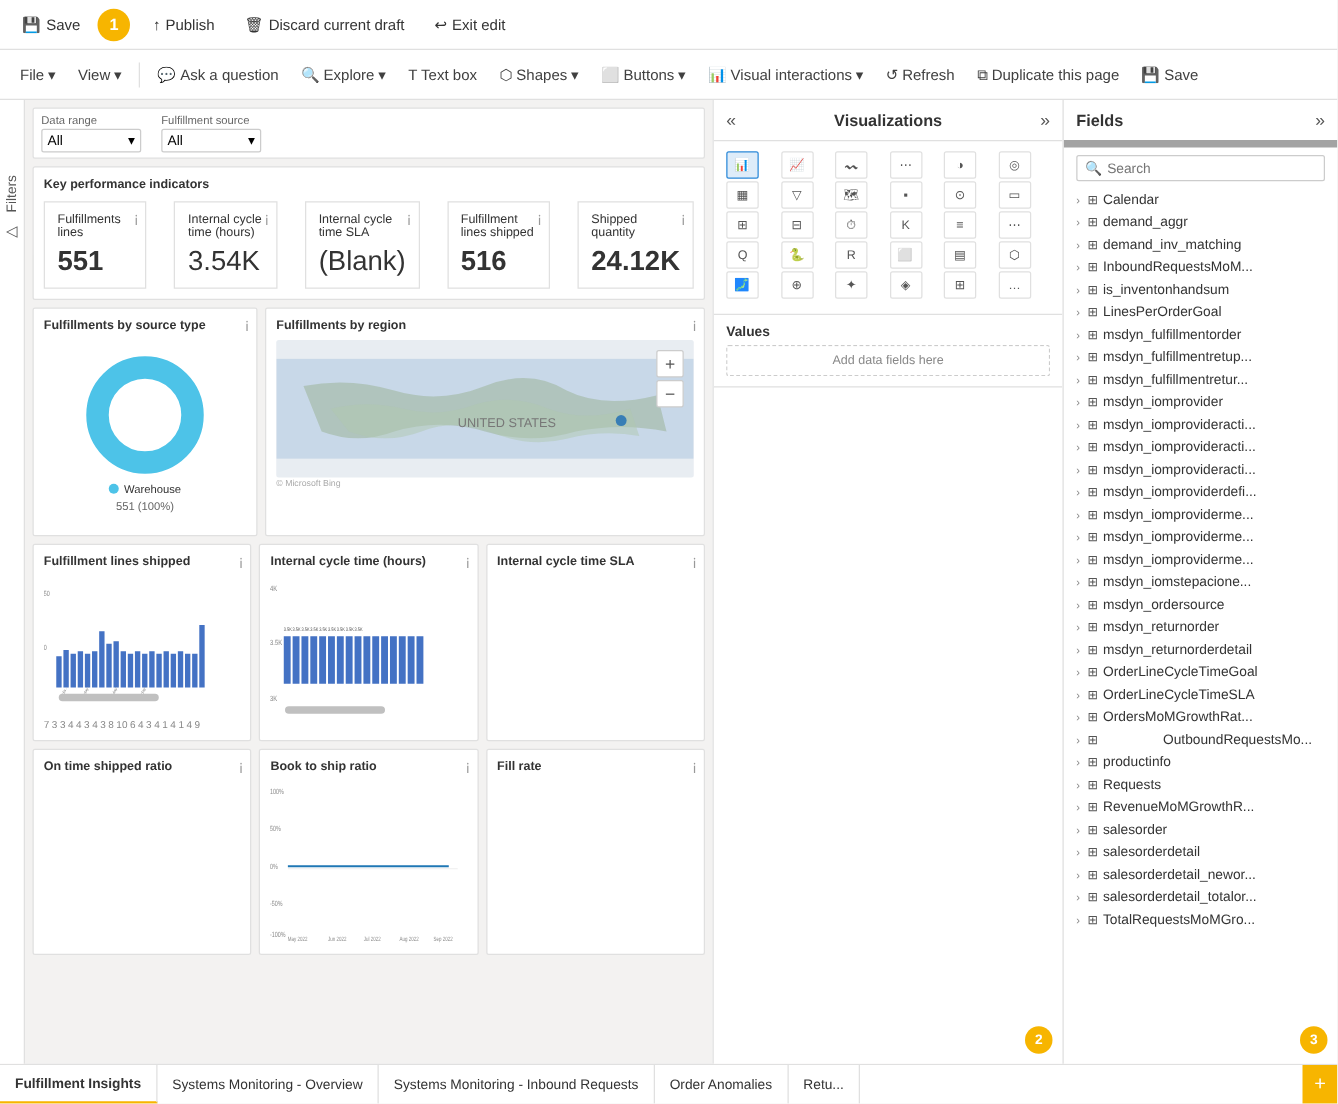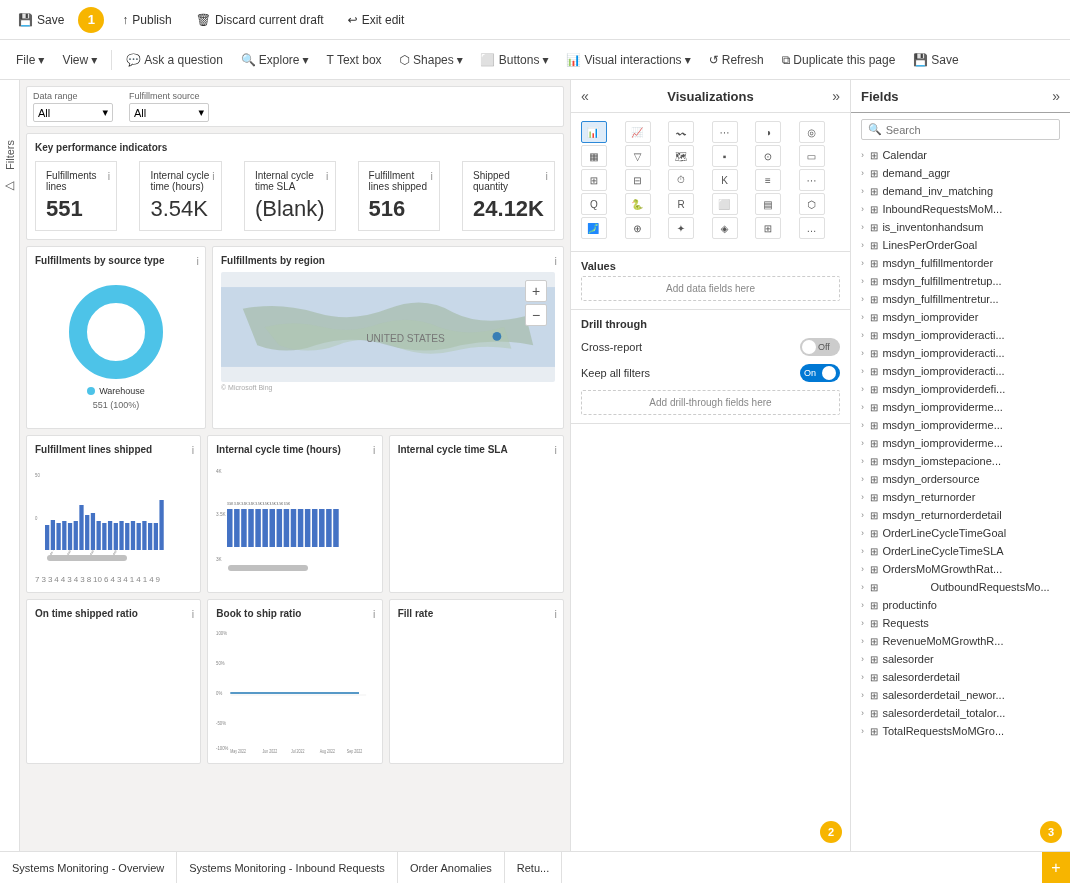--- a/index.html
+++ b/index.html
@@ -106,21 +106,21 @@
       display: grid; grid-template-columns: repeat(6, 1fr); gap: 2px; margin-bottom: 4px;
     }
     .viz-icon-btn {
       width: 26px; height: 22px; border: 1px solid #e0e0e0; background: #fff;
       display: flex; align-items: center; justify-content: center; cursor: pointer;
       border-radius: 2px; font-size: 10px; color: #555;
     }
     .viz-icon-btn.active { background: #deecf9; border-color: #2b88d8; }
     .fields-header {
       display: flex; align-items: center; justify-content: space-between;
-      padding: 8px 10px; border-bottom: 1px solid #a3a3a3;
+      padding: 8px 10px; border-bottom: 6px solid #a3a3a3;
     }
     .fields-title { font-size: 13px; font-weight: 600; color: #333; }
     .fields-search {
       display: flex; align-items: center; gap: 4px; margin: 6px 10px;
       border: 1px solid #ccc; border-radius: 2px; padding: 3px 6px; background: #fff;
     }
     .fields-search input {
       border: none; outline: none; font-size: 11px; width: 100%; background: transparent;
     }
     .fields-list { flex: 1; overflow-y: auto; }
@@ -566,38 +566,20 @@
           <div class="viz-icon-btn">⊞</div>
           <div class="viz-icon-btn">…</div>
         </div>
       </div>
 
       <div class="values-section">
         <div class="values-section-title">Values</div>
         <div class="add-data-placeholder">Add data fields here</div>
       </div>
 
-      <div class="values-section">
-        <div class="values-section-title">Drill through</div>
-        <div class="drill-row">
-          <span>Cross-report</span>
-          <div class="toggle-btn off">
-            <div class="toggle-dot"></div>
-            <span class="toggle-label">Off</span>
-          </div>
-        </div>
-        <div class="drill-row">
-          <span>Keep all filters</span>
-          <div class="toggle-btn on">
-            <div class="toggle-dot"></div>
-            <span class="toggle-label">On</span>
-          </div>
-        </div>
-        <div class="add-data-placeholder" style="margin-top:4px;">Add drill-through fields here</div>
-      </div>
 
       <div class="badge-num">2</div>
     </div>
 
     <div class="fields-panel-inner" style="width:220px; border-left:1px solid #e0e0e0; background:#fff; overflow-y:auto; position:relative;">
       <div class="fields-header">
         <span class="fields-title">Fields</span>
         <span class="panel-toggle">»</span>
       </div>
       <div class="fields-search">
@@ -773,18 +755,19 @@
       </div>
 
       <div class="badge-num">3</div>
     </div>
 
   </div>
 
 </div>
 
 <div class="bottom-tabs">
+  <div class="bottom-tab active">Fulfillment Insights</div>
   <div class="bottom-tab">Systems Monitoring - Overview</div>
   <div class="bottom-tab">Systems Monitoring - Inbound Requests</div>
   <div class="bottom-tab">Order Anomalies</div>
   <div class="bottom-tab">Retu...</div>
   <div class="add-tab-btn">+</div>
 </div>
 
 </body></html>

